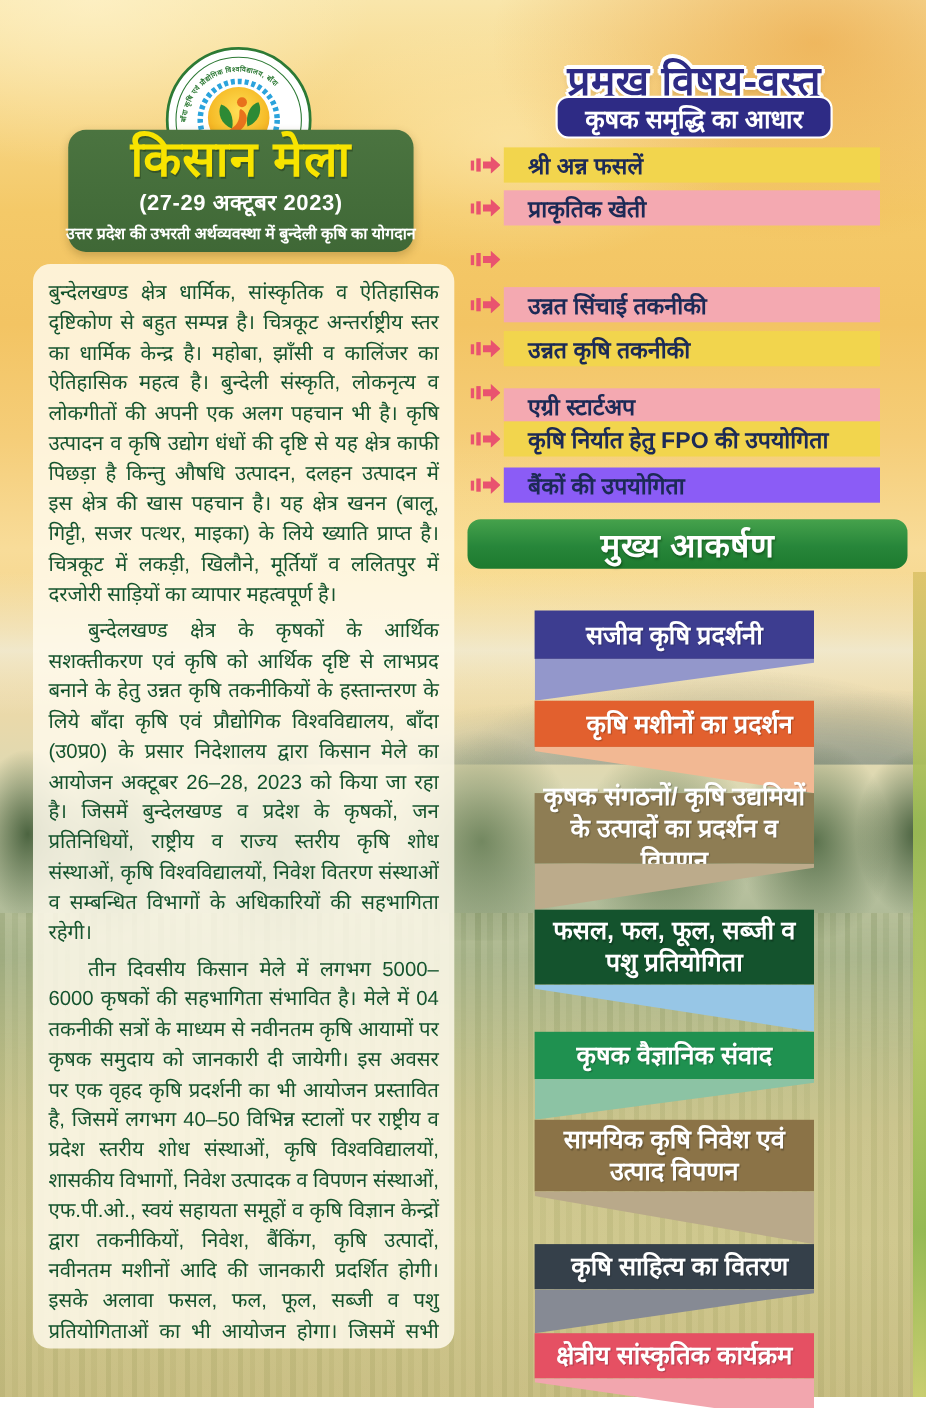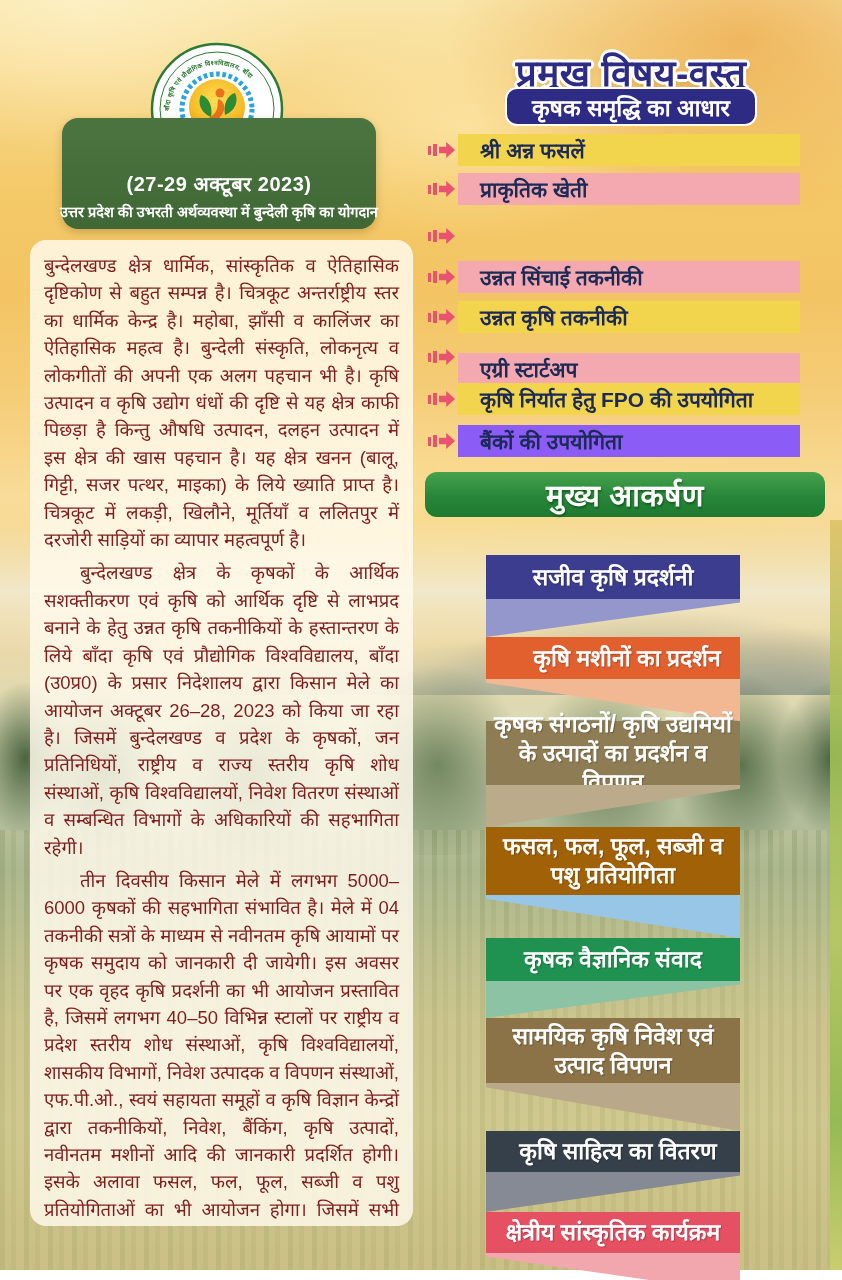--- a/index.html
+++ b/index.html
@@ -60,21 +60,21 @@
     padding-bottom:8px;box-sizing:border-box;}
   .title-main{color:#f8e400;font-size:45px;font-weight:700;line-height:1.05;
     text-shadow:1px 2px 0 rgba(30,50,20,.45);letter-spacing:1px;}
   .title-dates{color:#ffffff;font-size:20px;font-weight:700;margin-top:2px;letter-spacing:.5px;}
   .title-tagline{color:#ffffff;font-size:14.5px;font-weight:700;margin-top:4px;white-space:nowrap;}
 
   
   .left-panel{position:absolute;left:30px;top:240px;width:383px;height:986px;
     background:rgba(255,250,236,.84);border-radius:16px;
     padding:12px 14px;box-sizing:border-box;overflow:hidden;}
-  .left-panel p{margin:0 0 6px 0;color:#7f1d1d;font-size:18.5px;line-height:27.4px;
+  .left-panel p{margin:0 0 6px 0;color:#14532d;font-size:18.5px;line-height:27.4px;
     text-align:justify;font-weight:400;}
   .left-panel p.indent{text-indent:36px;}
 
   
   .topics-title{position:absolute;left:430px;top:46px;width:402px;text-align:center;
     color:#2e2b85;font-size:37px;font-weight:700;letter-spacing:.5px;
     text-shadow:-3px 0 0 #fff,3px 0 0 #fff,0 -3px 0 #fff,0 3px 0 #fff,
       -2px -2px 0 #fff,2px -2px 0 #fff,-2px 2px 0 #fff,2px 2px 0 #fff,0 4px 6px rgba(120,80,10,.35);}
   .topics-subtitle{position:absolute;left:505px;top:87px;width:252px;height:39px;
     background:#2e2b85;border-radius:12px;border:2px solid #ffffff;box-sizing:border-box;
@@ -139,20 +139,21 @@
     <path d="M 8 6 C 18 2 22 -8 18 -16 C 10 -14 6 -4 8 6 Z" fill="#2d8a35"></path>
     <circle cx="3" cy="-16" r="4.5" fill="#e8721c"></circle>
     <path d="M 2 -10 C 9 -6 9 2 3 8 C 0 11 -4 14 -8 15 L -10 10 C -4 7 0 3 0.5 -3 C 1 -7 0 -9 2 -10 Z" fill="#e8721c"></path>
     <path d="M -18 14 L 0 18 L 18 14 L 18 21 L 0 25 L -18 21 Z" fill="#f2c01e" stroke="#b8860b" stroke-width="0.6"></path>
     <text x="-27" y="22" font-size="7.5" font-weight="bold" fill="#d03a28" text-anchor="middle">BU</text>
     <text x="27" y="22" font-size="7.5" font-weight="bold" fill="#d03a28" text-anchor="middle">AT</text>
     <path d="M -38 32 A 50 50 0 0 0 38 32" fill="none" stroke="#c23b2e" stroke-width="6"></path>
   </svg>
 
   <div class="title-box">
+    <div class="title-main">किसान मेला</div>
     <div class="title-dates">(27-29 अक्टूबर 2023)</div>
     <div class="title-tagline">उत्तर प्रदेश की उभरती अर्थव्यवस्था में बुन्देली कृषि का योगदान</div>
   </div>
 
   <div class="left-panel">
     <p>बुन्देलखण्ड क्षेत्र धार्मिक, सांस्कृतिक व ऐतिहासिक दृष्टिकोण से बहुत सम्पन्न है। चित्रकूट अन्तर्राष्ट्रीय स्तर का धार्मिक केन्द्र है। महोबा, झाँसी व कालिंजर का ऐतिहासिक महत्व है। बुन्देली संस्कृति, लोकनृत्य व लोकगीतों की अपनी एक अलग पहचान भी है। कृषि उत्पादन व कृषि उद्योग धंधों की दृष्टि से यह क्षेत्र काफी पिछड़ा है किन्तु औषधि उत्पादन, दलहन उत्पादन में इस क्षेत्र की खास पहचान है। यह क्षेत्र खनन (बालू, गिट्टी, सजर पत्थर, माइका) के लिये ख्याति प्राप्त है। चित्रकूट में लकड़ी, खिलौने, मूर्तियाँ व ललितपुर में दरजोरी साड़ियों का व्यापार महत्वपूर्ण है।</p>
     <p class="indent">बुन्देलखण्ड क्षेत्र के कृषकों के आर्थिक सशक्तीकरण एवं कृषि को आर्थिक दृष्टि से लाभप्रद बनाने के हेतु उन्नत कृषि तकनीकियों के हस्तान्तरण के लिये बाँदा कृषि एवं प्रौद्योगिक विश्वविद्यालय, बाँदा (उ0प्र0) के प्रसार निदेशालय द्वारा किसान मेले का आयोजन अक्टूबर 26–28, 2023 को किया जा रहा है। जिसमें बुन्देलखण्ड व प्रदेश के कृषकों, जन प्रतिनिधियों, राष्ट्रीय व राज्य स्तरीय कृषि शोध संस्थाओं, कृषि विश्वविद्यालयों, निवेश वितरण संस्थाओं व सम्बन्धित विभागों के अधिकारियों की सहभागिता रहेगी।</p>
     <p class="indent">तीन दिवसीय किसान मेले में लगभग 5000–6000 कृषकों की सहभागिता संभावित है। मेले में 04 तकनीकी सत्रों के माध्यम से नवीनतम कृषि आयामों पर कृषक समुदाय को जानकारी दी जायेगी। इस अवसर पर एक वृहद कृषि प्रदर्शनी का भी आयोजन प्रस्तावित है, जिसमें लगभग 40–50 विभिन्न स्टालों पर राष्ट्रीय व प्रदेश स्तरीय शोध संस्थाओं, कृषि विश्वविद्यालयों, शासकीय विभागों, निवेश उत्पादक व विपणन संस्थाओं, एफ.पी.ओ., स्वयं सहायता समूहों व कृषि विज्ञान केन्द्रों द्वारा तकनीकियों, निवेश, बैंकिंग, कृषि उत्पादों, नवीनतम मशीनों आदि की जानकारी प्रदर्शित होगी। इसके अलावा फसल, फल, फूल, सब्जी व पशु प्रतियोगिताओं का भी आयोजन होगा। जिसमें सभी विजेताओं को सम्मानित किया जायेगा।</p>
 
   </div>
@@ -216,21 +217,21 @@
   </div>
   <div class="banner" style="top:602px;height:84px">
     <div class="banner-box" style="top: 0px; height: 42px; background: rgb(226, 96, 46); padding-left: 34px;">कृषि मशीनों का प्रदर्शन</div>
     <div class="banner-wedge" style="top: 42px; height: 42px; background: rgb(242, 184, 147);" data-tail="right"></div>
   </div>
   <div class="banner" style="top:686px;height:106px">
     <div class="banner-box" style="top: 0px; height: 64px; background: rgb(142, 125, 84);">कृषक संगठनों/ कृषि उद्यमियों के उत्पादों का प्रदर्शन व विपणन</div>
     <div class="banner-wedge" style="top: 64px; height: 42px; background: rgb(188, 171, 139);" data-tail="left"></div>
   </div>
   <div class="banner" style="top:792px;height:111px">
-    <div class="banner-box" style="top: 0px; height: 68px; background: #a16207;">फसल, फल, फूल, सब्जी व पशु प्रतियोगिता</div>
+    <div class="banner-box" style="top: 0px; height: 68px; background: #14532d;">फसल, फल, फूल, सब्जी व पशु प्रतियोगिता</div>
     <div class="banner-wedge" style="top: 68px; height: 43px; background: rgb(151, 198, 230);" data-tail="right"></div>
   </div>
   <div class="banner" style="top:903px;height:80px">
     <div class="banner-box" style="top: 0px; height: 43px; background: rgb(31, 145, 80);">कृषक वैज्ञानिक संवाद</div>
     <div class="banner-wedge" style="top: 43px; height: 37px; background: rgb(140, 195, 164);" data-tail="left"></div>
   </div>
   <div class="banner" style="top:983px;height:113px">
     <div class="banner-box" style="top: 0px; height: 65px; background: rgb(139, 115, 71);">सामयिक कृषि निवेश एवं उत्पाद विपणन</div>
     <div class="banner-wedge" style="top: 65px; height: 48px; background: rgb(185, 169, 138);" data-tail="right"></div>
   </div>

